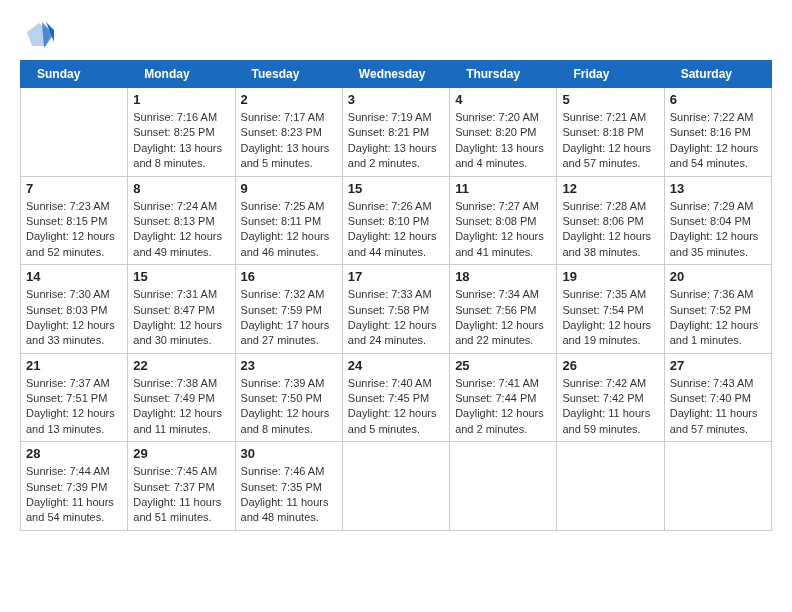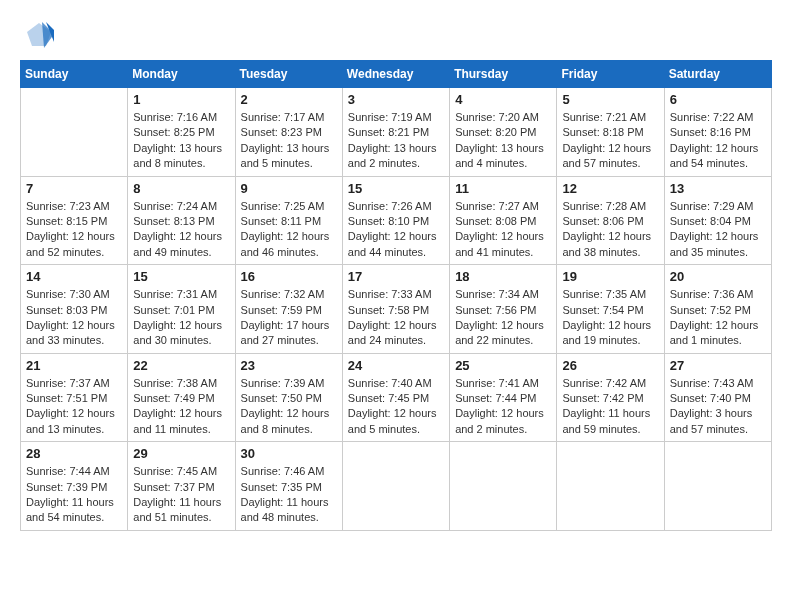--- a/index.html
+++ b/index.html
@@ -44,21 +44,21 @@
       color: #555;
     }
     .calendar {
       width: 100%;
       border-collapse: collapse;
       font-size: 11px;
     }
     .calendar thead th {
       background-color: #1a6bbf;
       color: #fff;
-      padding: 6px 4px;
+      padding: 6px 16px;
       text-align: left;
       font-size: 12px;
       font-weight: bold;
       border: 1px solid #1a6bbf;
     }
     .calendar tbody td {
       vertical-align: top;
       border: 1px solid #ccc;
       padding: 4px 5px;
       width: 107px;
@@ -180,21 +180,21 @@
           <div class="day-info"><span>Sunrise: 7:29 AM</span><br><span>Sunset: 8:04 PM</span><br><span>Daylight: 12 hours and 35 minutes.</span></div>
         </td>
       </tr>
       <tr>
         <td>
           <span class="day-number">14</span>
           <div class="day-info"><span>Sunrise: 7:30 AM</span><br><span>Sunset: 8:03 PM</span><br><span>Daylight: 12 hours and 33 minutes.</span></div>
         </td>
         <td>
           <span class="day-number">15</span>
-          <div class="day-info"><span>Sunrise: 7:31 AM</span><br><span>Sunset: 7:01 PM</span><br><span>Daylight: 12 hours and 30 minutes.</span></div>
+          <div class="day-info"><span>Sunrise: 7:31 AM</span><br><span>Sunset: 8:47 PM</span><br><span>Daylight: 12 hours and 30 minutes.</span></div>
         </td>
         <td>
           <span class="day-number">16</span>
           <div class="day-info"><span>Sunrise: 7:32 AM</span><br><span>Sunset: 7:59 PM</span><br><span>Daylight: 17 hours and 27 minutes.</span></div>
         </td>
         <td>
           <span class="day-number">17</span>
           <div class="day-info"><span>Sunrise: 7:33 AM</span><br><span>Sunset: 7:58 PM</span><br><span>Daylight: 12 hours and 24 minutes.</span></div>
         </td>
         <td>
@@ -230,21 +230,21 @@
         <td>
           <span class="day-number">25</span>
           <div class="day-info"><span>Sunrise: 7:41 AM</span><br><span>Sunset: 7:44 PM</span><br><span>Daylight: 12 hours and 2 minutes.</span></div>
         </td>
         <td>
           <span class="day-number">26</span>
           <div class="day-info"><span>Sunrise: 7:42 AM</span><br><span>Sunset: 7:42 PM</span><br><span>Daylight: 11 hours and 59 minutes.</span></div>
         </td>
         <td>
           <span class="day-number">27</span>
-          <div class="day-info"><span>Sunrise: 7:43 AM</span><br><span>Sunset: 7:40 PM</span><br><span>Daylight: 3 hours and 57 minutes.</span></div>
+          <div class="day-info"><span>Sunrise: 7:43 AM</span><br><span>Sunset: 7:40 PM</span><br><span>Daylight: 11 hours and 57 minutes.</span></div>
         </td>
       </tr>
       <tr>
         <td>
           <span class="day-number">28</span>
           <div class="day-info"><span>Sunrise: 7:44 AM</span><br><span>Sunset: 7:39 PM</span><br><span>Daylight: 11 hours and 54 minutes.</span></div>
         </td>
         <td>
           <span class="day-number">29</span>
           <div class="day-info"><span>Sunrise: 7:45 AM</span><br><span>Sunset: 7:37 PM</span><br><span>Daylight: 11 hours and 51 minutes.</span></div>

